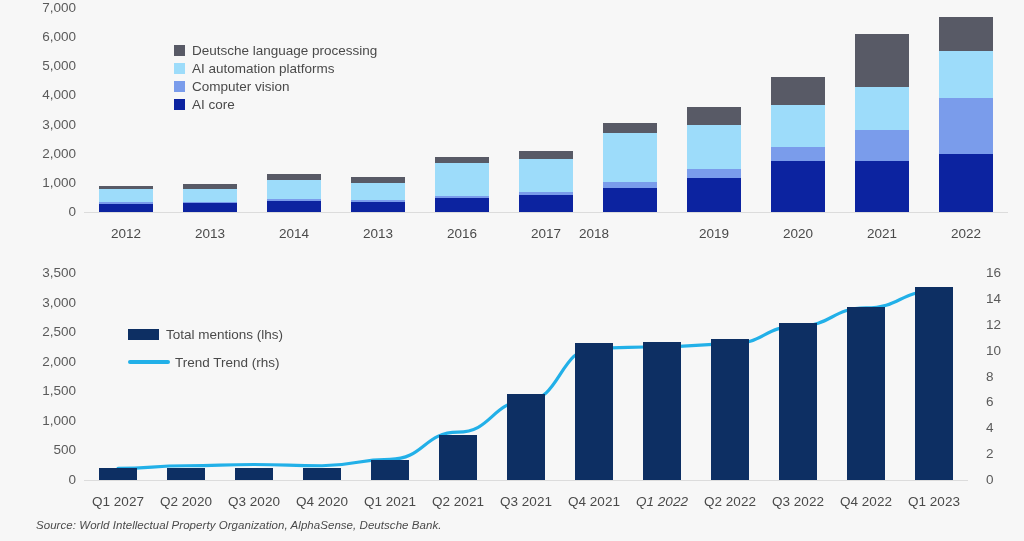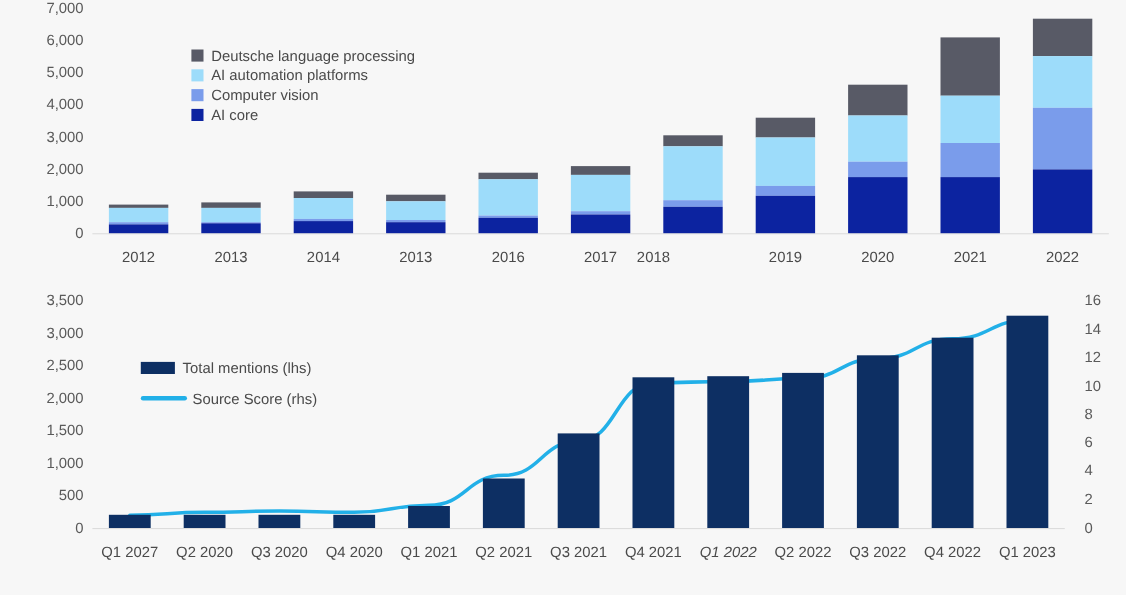--- a/index.html
+++ b/index.html
@@ -268,33 +268,34 @@
       </div>
     </div>
 
   <div class="legend" id="bottom-legend" style="left:128px; top:78px;">
       <div class="legend-row">
         <span class="legend-swatch bar-wide" style="background:#0d2f63;"></span>
         <span>Total mentions (lhs)</span>
       </div>
       <div class="legend-row" style="margin-top: 14px;">
         <span class="legend-swatch line-wide" style="background:#22b0e8;border-radius:2px;"></span>
-        <span>Source Score (rhs)</span>
+        <span>Trend Trend (rhs)</span>
       </div>
     </div>
 
   <div id="bottom-x-labels">
       <div class="xtick" style="left:118px; top:244px;">Q1 2027</div>
       <div class="xtick" style="left:186px; top:244px;">Q2 2020</div>
       <div class="xtick" style="left:254px; top:244px;">Q3 2020</div>
       <div class="xtick" style="left:322px; top:244px;">Q4 2020</div>
       <div class="xtick" style="left:390px; top:244px;">Q1 2021</div>
       <div class="xtick" style="left:458px; top:244px;">Q2 2021</div>
       <div class="xtick" style="left:526px; top:244px;">Q3 2021</div>
       <div class="xtick" style="left:594px; top:244px;">Q4 2021</div>
       <div class="xtick" style="left:662px; top:244px;font-style:italic;">Q1 2022</div>
       <div class="xtick" style="left:730px; top:244px;">Q2 2022</div>
       <div class="xtick" style="left:798px; top:244px;">Q3 2022</div>
       <div class="xtick" style="left:866px; top:244px;">Q4 2022</div>
       <div class="xtick" style="left:934px; top:244px;">Q1 2023</div>
     </div>
 
+  <div class="source">Source: World Intellectual Property Organization,  AlphaSense, Deutsche Bank.</div>
 </div>
 
 </body></html>

